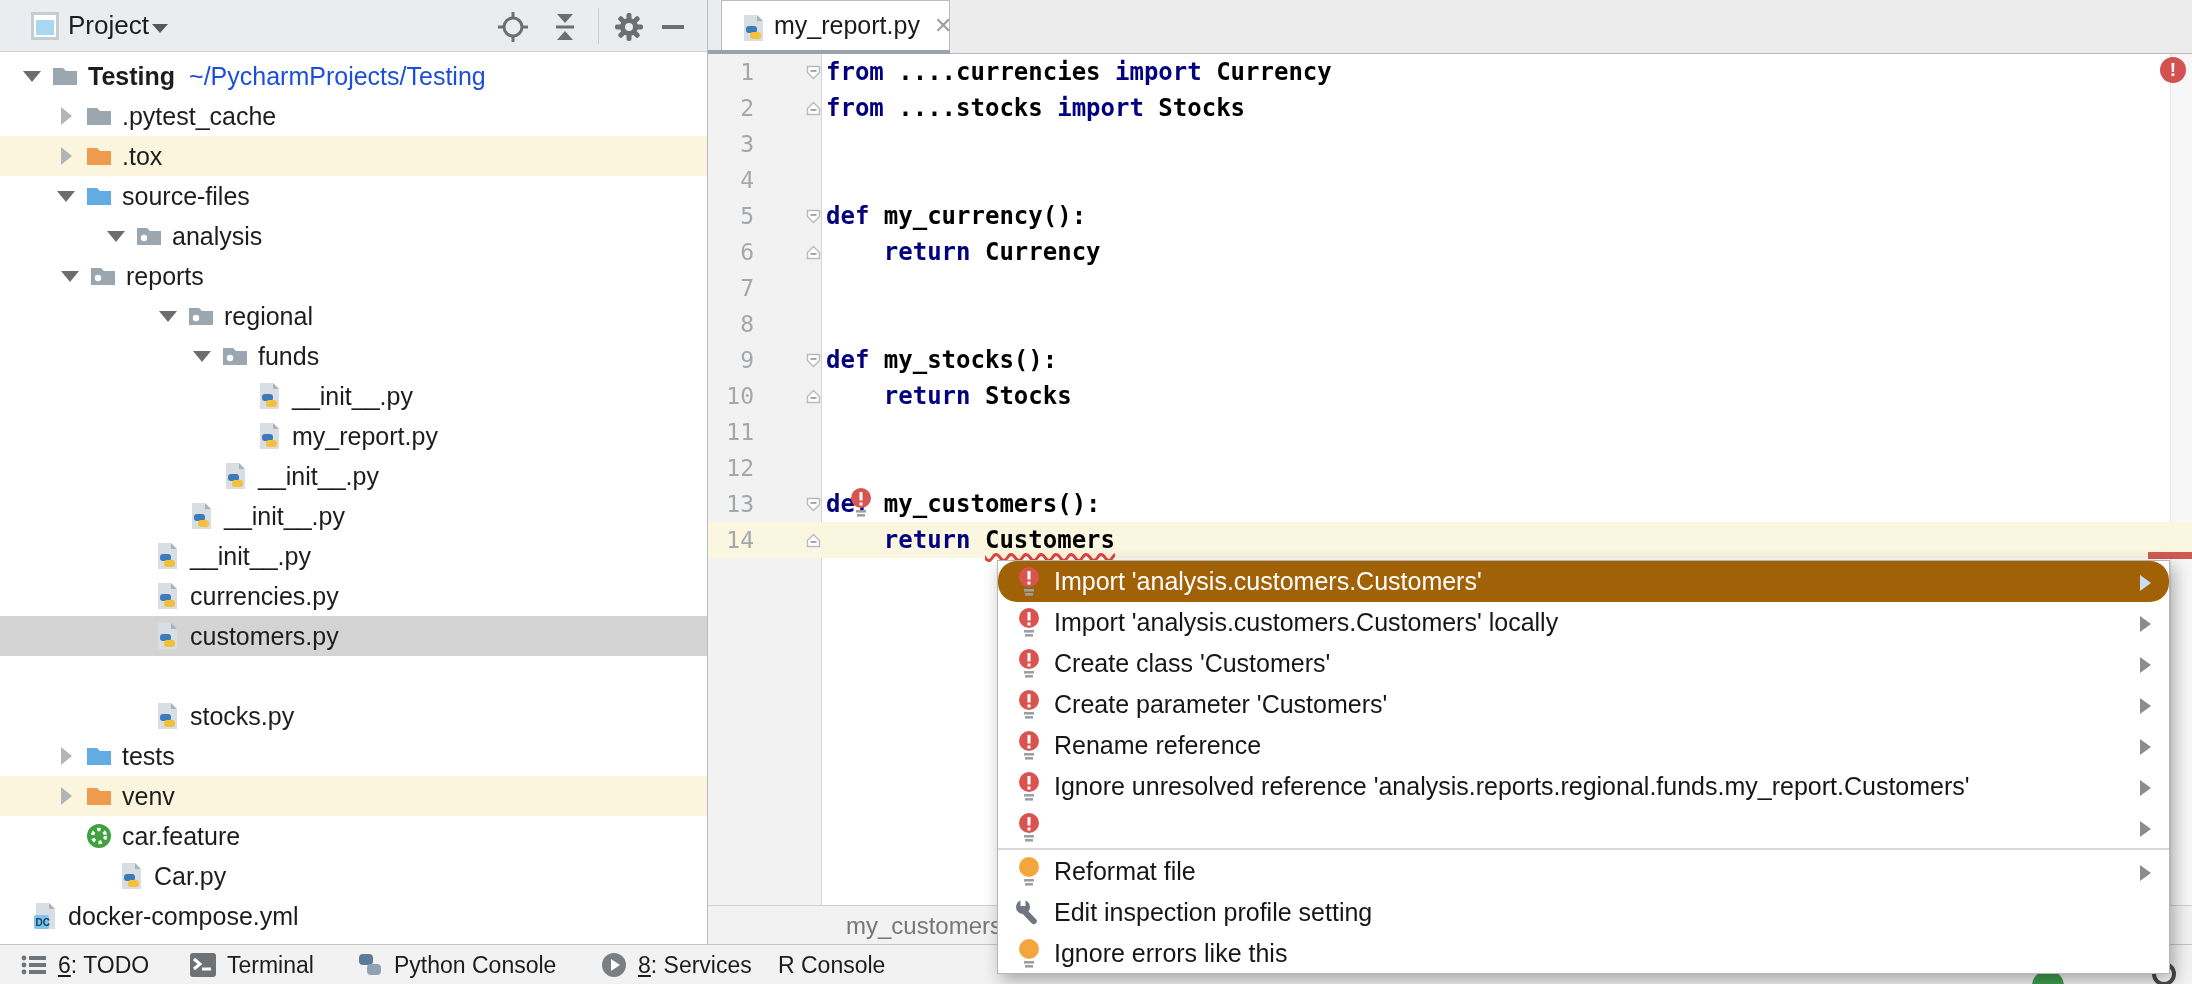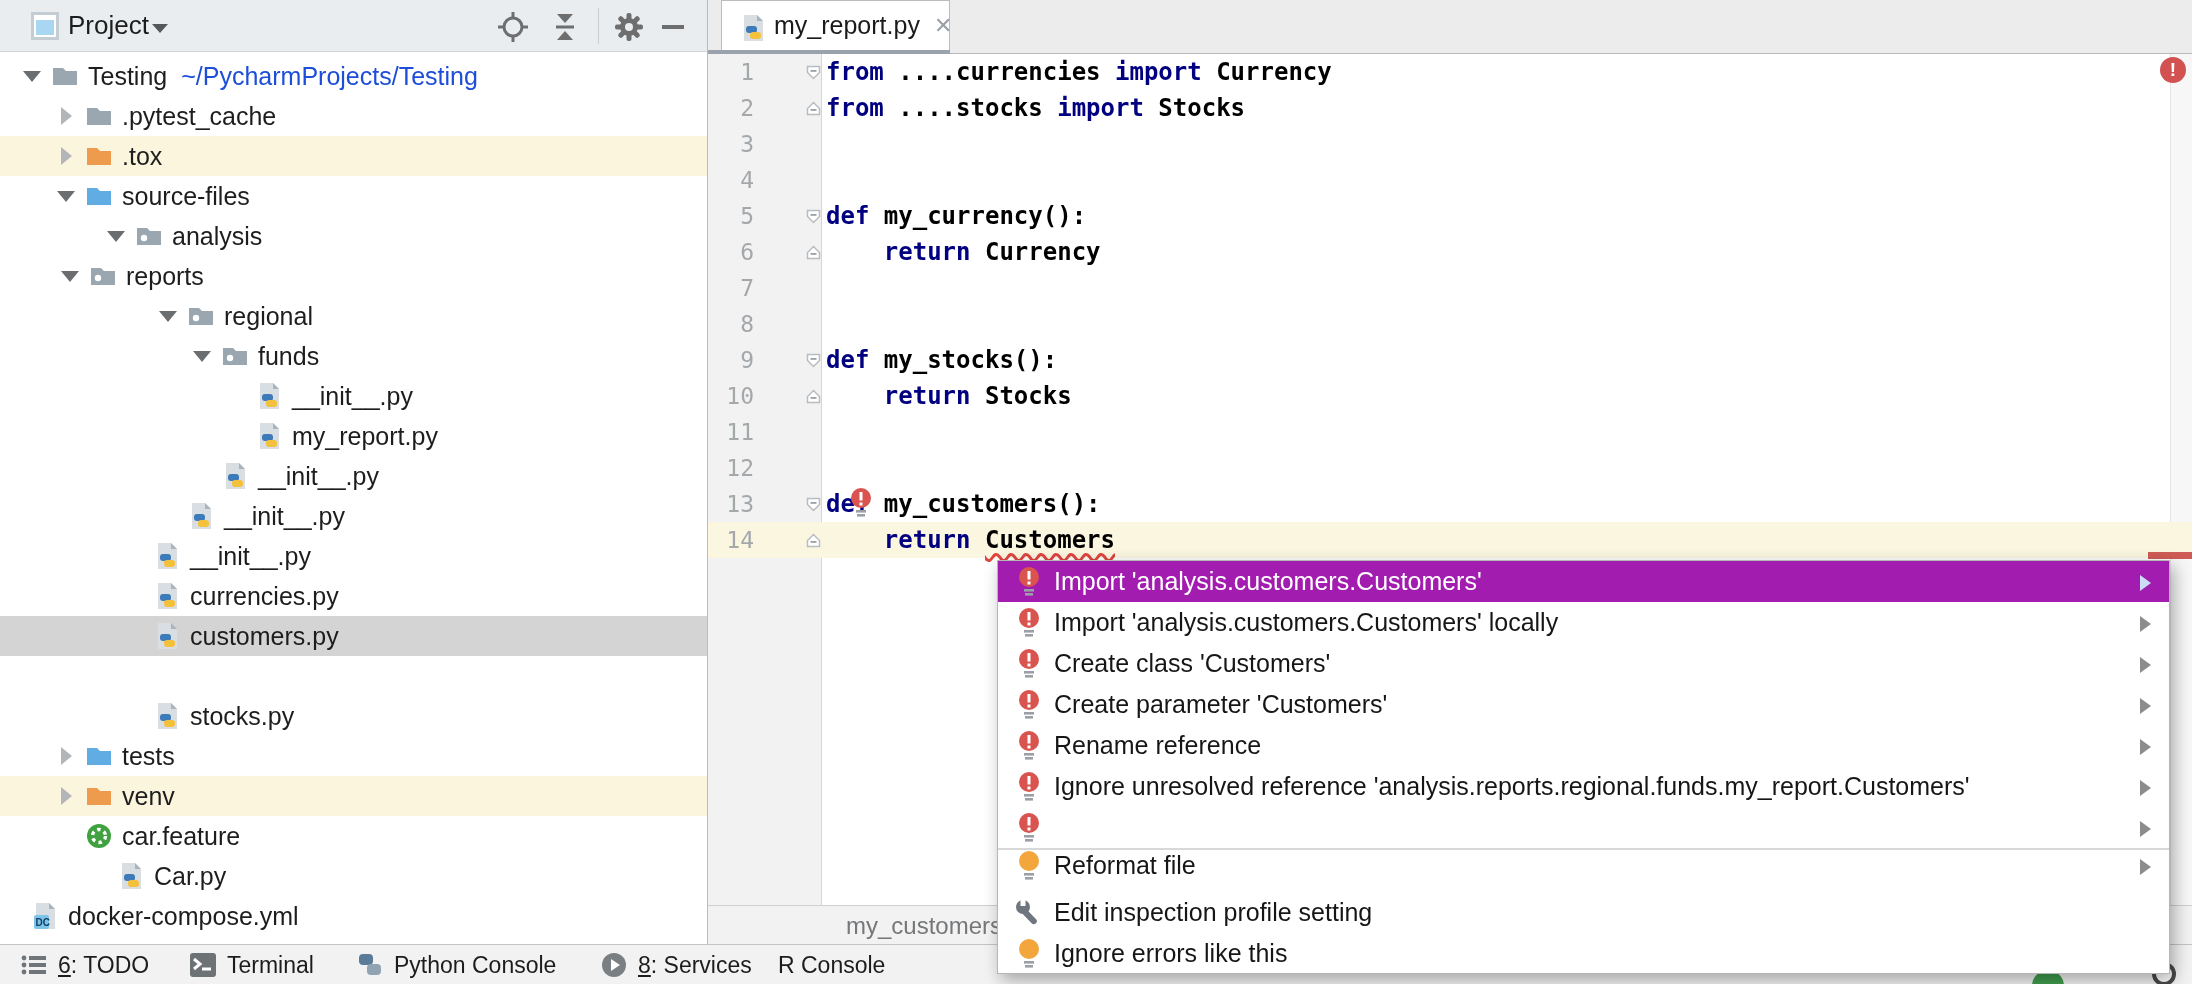--- a/index.html
+++ b/index.html
@@ -22,21 +22,21 @@
   .trow { position:absolute; left:0; width:707px; height:40px; display:flex; align-items:center;
     font-size:25px; color:#1d1d1d; }
   .trow.sel { background:#d4d4d4; }
   .trow.excl { background:#faf5dc; }
   .trow .slot-a { width:24px; height:24px; display:flex; align-items:center; justify-content:center; flex:none; }
   .trow .slot-i { width:30px; height:30px; margin:0 8px 0 6px; flex:none; }
   .arr-exp { width:0; height:0; border-left:9px solid transparent; border-right:9px solid transparent;
     border-top:11px solid #6b6e70; }
   .arr-col { width:0; height:0; border-top:9px solid transparent; border-bottom:9px solid transparent;
     border-left:11px solid #b3b6b9; }
-  .tname.b { font-weight:normal; }
+  .tname.b { font-weight:bold; }
   .tpath { color:#1d4ed8; margin-left:14px; }
 
   
   #tabbar { position:absolute; left:708px; top:0; width:1484px; height:54px; background:#ececec;
     border-bottom:1px solid #b9b9b9; }
   #tab { position:absolute; left:13px; top:0; width:229px; height:50px; background:#fff;
     border:1px solid #bcbcbc; border-bottom:none; display:flex; align-items:center; padding-left:16px; }
   #tab .tlabel { font-size:25px; color:#1a1a1a; margin-left:10px; }
   #tab .tclose { font-size:22px; color:#9aa0a6; margin-left:14px; }
   #tab-underline { position:absolute; left:0; top:50px; width:242px; height:4px; background:#9aa3ad; }
@@ -74,21 +74,21 @@
     background:#3f9c4d; z-index:10; }
   #dark-sliver { position:absolute; left:2152px; top:962px; width:24px; height:24px; border-radius:50%;
     border:4px solid #4a4a4a; background:#fff; z-index:10; }
 
   
   #popup { position:absolute; left:997px; top:560px; width:1173px; height:414px; background:#fff;
     border:1px solid #b6b6b6; box-shadow:4px 6px 16px rgba(0,0,0,0.32); z-index:50; }
   .pitem { position:absolute; left:0; width:1171px; height:41px; display:flex; align-items:center;
     font-size:25px; color:#161616; }
   .pitem .pic { width:30px; height:34px; margin:0 10px 0 16px; flex:none; }
-  .pitem.psel { background:#a21caf; color:#fff; }
+  .pitem.psel { background:#a16207; color:#fff;border-radius:19px; }
   .parrow { position:absolute; right:18px; top:14px; width:0; height:0;
     border-top:8px solid transparent; border-bottom:8px solid transparent; border-left:11px solid #8c8c8c; }
   .psel .parrow { border-left-color:#cddcf5; }
   #psep { position:absolute; left:0; top:287px; width:1171px; height:2px; background:#d8d8d8; }
 </style>
 </head>
 <body>
 
 <div id="stage">
 
@@ -565,21 +565,21 @@
         <span class="pic"><svg width="30" height="34" viewBox="0 0 30 34">
             <circle cx="15" cy="12" r="10" fill="#d9534f"></circle>
             <rect x="10" y="24" width="10" height="2.6" fill="#9aa0a6"></rect>
             <rect x="11" y="28" width="8" height="2.6" fill="#9aa0a6"></rect>
             <rect x="13.5" y="6" width="3" height="8.5" fill="#fff"></rect>
             <rect x="13.5" y="16.5" width="3" height="3" fill="#fff"></rect>
           </svg></span>
         <span class="parrow"></span>
       </div>
     <div id="psep"></div>
-    <div class="pitem" style="top:284px">
+    <div class="pitem" style="top:290px">
         <span class="pic"><svg width="30" height="34" viewBox="0 0 30 34">
             <circle cx="15" cy="12" r="10" fill="#f2a63b"></circle>
             <rect x="10" y="24" width="10" height="2.6" fill="#9aa0a6"></rect>
             <rect x="11" y="28" width="8" height="2.6" fill="#9aa0a6"></rect>
           </svg></span>
         <span>Reformat file</span>
         <span class="parrow"></span>
       </div>
     <div class="pitem" style="top:331px">
         <span class="pic"><svg width="30" height="34" viewBox="0 0 30 34">

